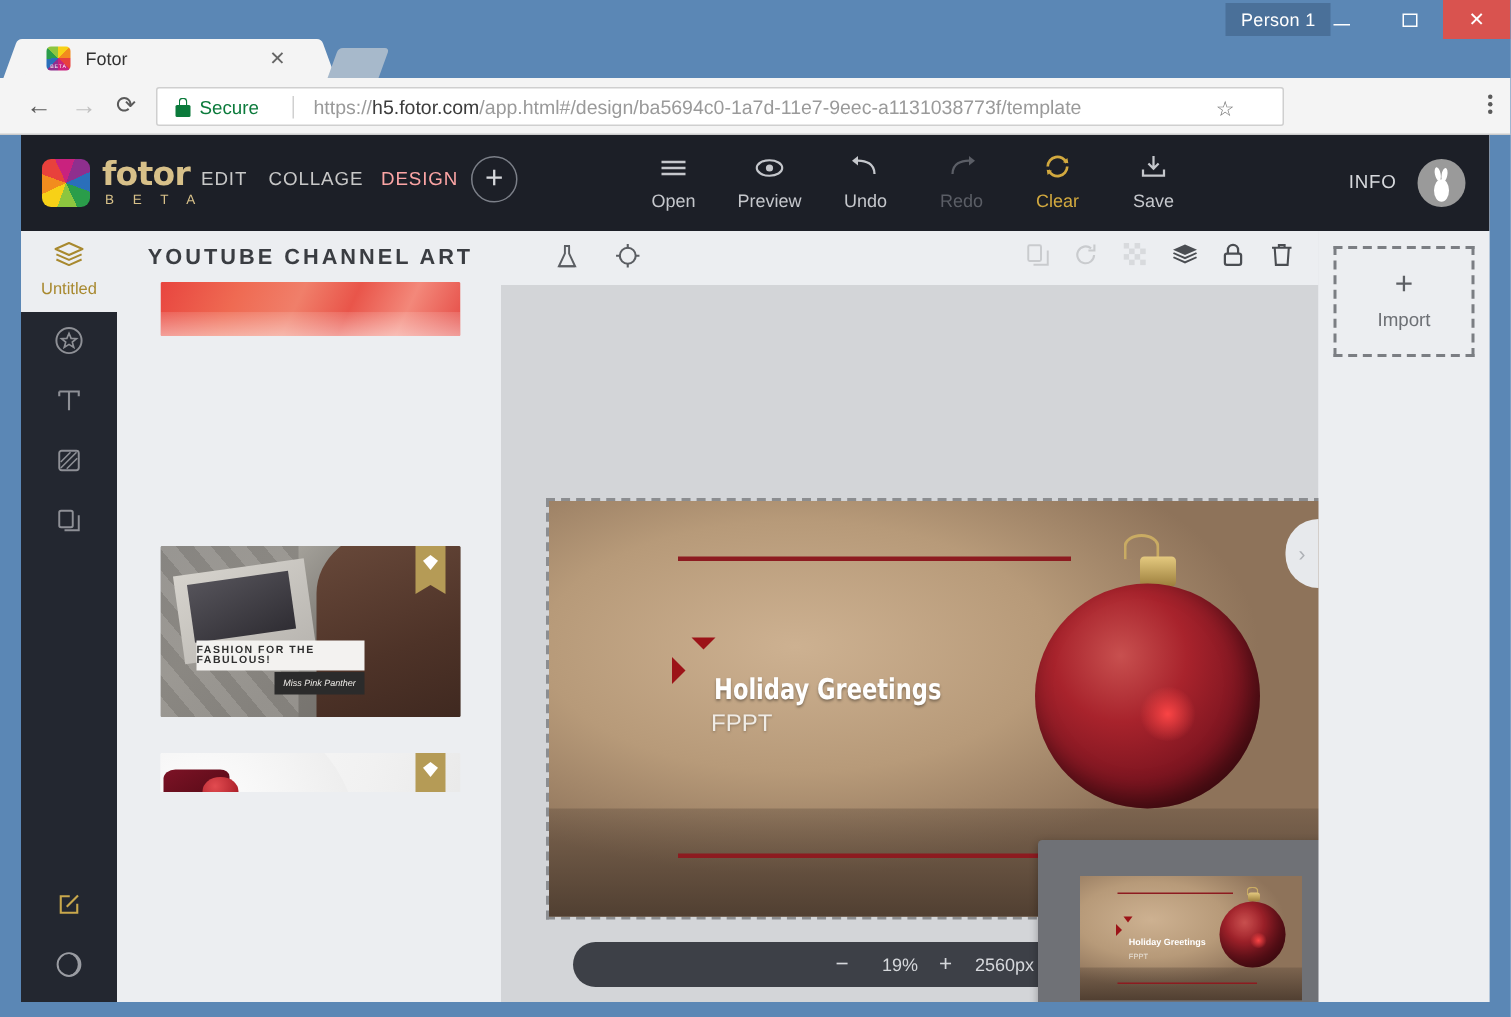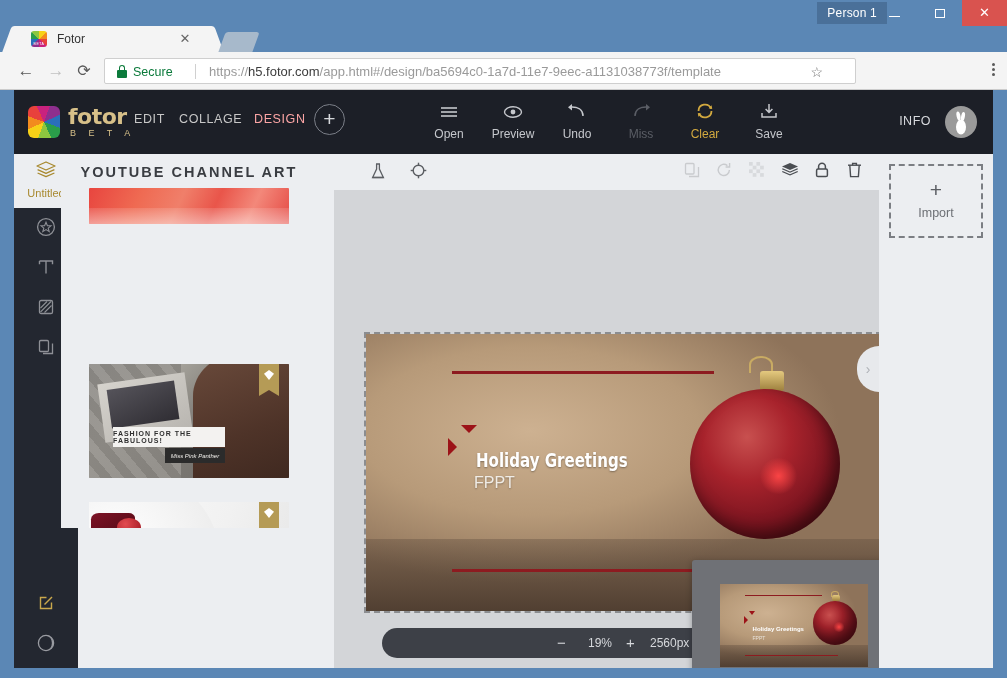--- a/index.html
+++ b/index.html
@@ -194,21 +194,21 @@
   .r0 { top: 0; height: 54px; }
   .r1 { top: 56px; }
   .r2 { top: 96px; }
   .r3 { top: 136px; }
   .r4 { top: 176px; }
   .r-bottom1 { top: 432px; color:#c9a84c; }
   .r-bottom2 { top: 472px; color:#9a9ca2; }
 
   
   .tpl-panel {
-    position: absolute; left: 47px; top: 64px; width: 256px; height: 374px;
+    position: absolute; left: 65px; top: 64px; width: 256px; height: 374px;
     background: #eceef1; overflow: hidden;
   }
   .tpl-title {
     position: absolute; left: 0; top: 10px; width: 256px; text-align: center;
     font-size: 14.5px; font-weight: bold; color: #3a3d42; letter-spacing: 2px;
   }
   .thumb {
     position: absolute; left: 28px; width: 200px; border-radius: 1px; overflow: hidden;
   }
   .thumb.sel { outline: 3px solid #b59b56; outline-offset: -1px; }
@@ -436,21 +436,21 @@
         </span>
         <span class="lbl">Undo</span>
       </div>
       <div class="tool t-redo dim">
         <span class="ico">
           <svg width="20" height="16" viewBox="0 0 20 16">
               <path d="M4 13 C4 6, 10 4, 15 4" fill="none" stroke="#5b5e66" stroke-width="1.5"></path>
               <path d="M15 1 L19 4.2 L15 7.4 Z" fill="#5b5e66"></path>
             </svg>
         </span>
-        <span class="lbl">Miss</span>
+        <span class="lbl">Redo</span>
       </div>
       <div class="tool t-sync gold">
         <span class="ico">
           <svg width="20" height="18" viewBox="0 0 20 18">
               <path d="M3.5 9 A6.5 6.5 0 0 1 16 6.6" fill="none" stroke="#d2a93f" stroke-width="1.8"></path>
               <path d="M13.6 6.2 L17.2 6.9 L16.6 3.3 Z" fill="#d2a93f"></path>
               <path d="M16.5 9 A6.5 6.5 0 0 1 4 11.4" fill="none" stroke="#d2a93f" stroke-width="1.8"></path>
               <path d="M6.4 11.8 L2.8 11.1 L3.4 14.7 Z" fill="#d2a93f"></path>
             </svg>
         </span>

